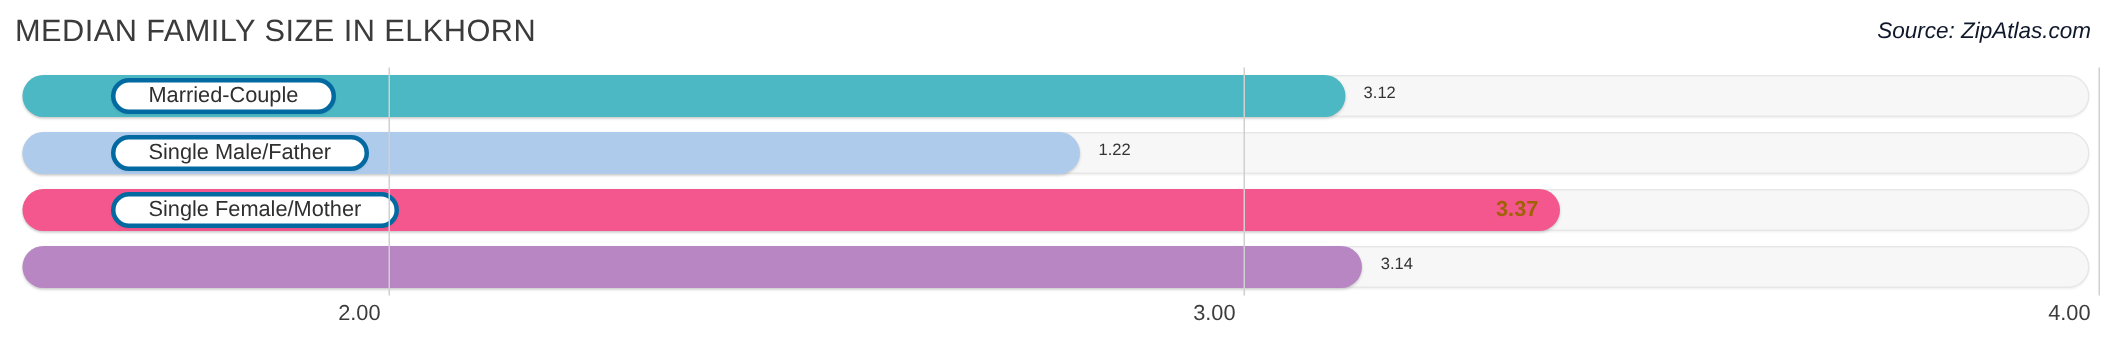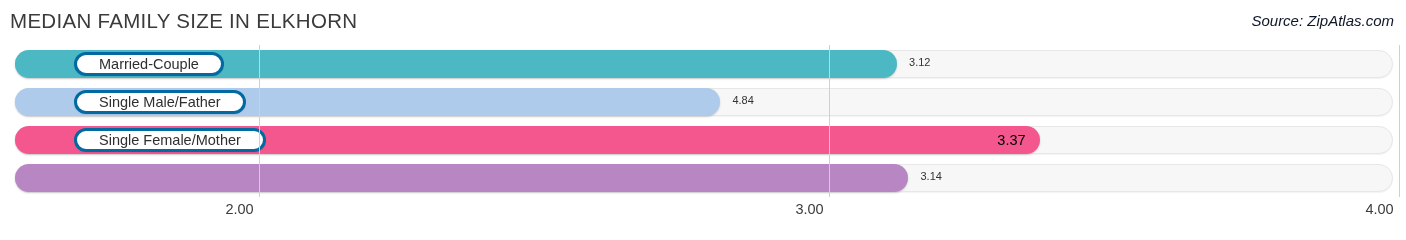--- a/index.html
+++ b/index.html
@@ -130,22 +130,22 @@
     font-size: 11px;
     color: #333333;
     white-space: nowrap;
     z-index: 4;
   }
   
   .value-in {
     position: absolute;
     top: 11px;
     font-size: 14.5px;
-    font-weight: normal;
-    color: #000000;
+    font-weight: bold;
+    color: #a16207;
     white-space: nowrap;
     z-index: 4;
     transform: translateX(-100%);
   }
 
   
   .axis {
     position: absolute;
     left: 0;
     top: 197px;
@@ -174,21 +174,21 @@
       <div class="row">
         <div class="track"></div>
         <div class="bar" style="width: 882.091px; background: rgb(75, 184, 196);"></div>
         <div class="label-pill">Married-Couple</div>
         <div class="value-out" style="left: 909.091px;">3.12</div>
       </div>
       <div class="row">
         <div class="track"></div>
         <div class="bar" style="width: 705.388px; background: rgb(174, 203, 236);"></div>
         <div class="label-pill">Single Male/Father</div>
-        <div class="value-out" style="left: 732.388px;">4.84</div>
+        <div class="value-out" style="left: 732.388px;">1.22</div>
       </div>
       <div class="row">
         <div class="track"></div>
         <div class="bar" style="width: 1024.59px; background: rgb(244, 87, 142);"></div>
         <div class="label-pill">Single Female/Mother</div>
         <div class="value-in" style="left: 1025.59px;">3.37</div>
       </div>
       <div class="row">
         <div class="track"></div>
         <div class="bar" style="width: 893.491px; background: rgb(185, 134, 196);"></div>

